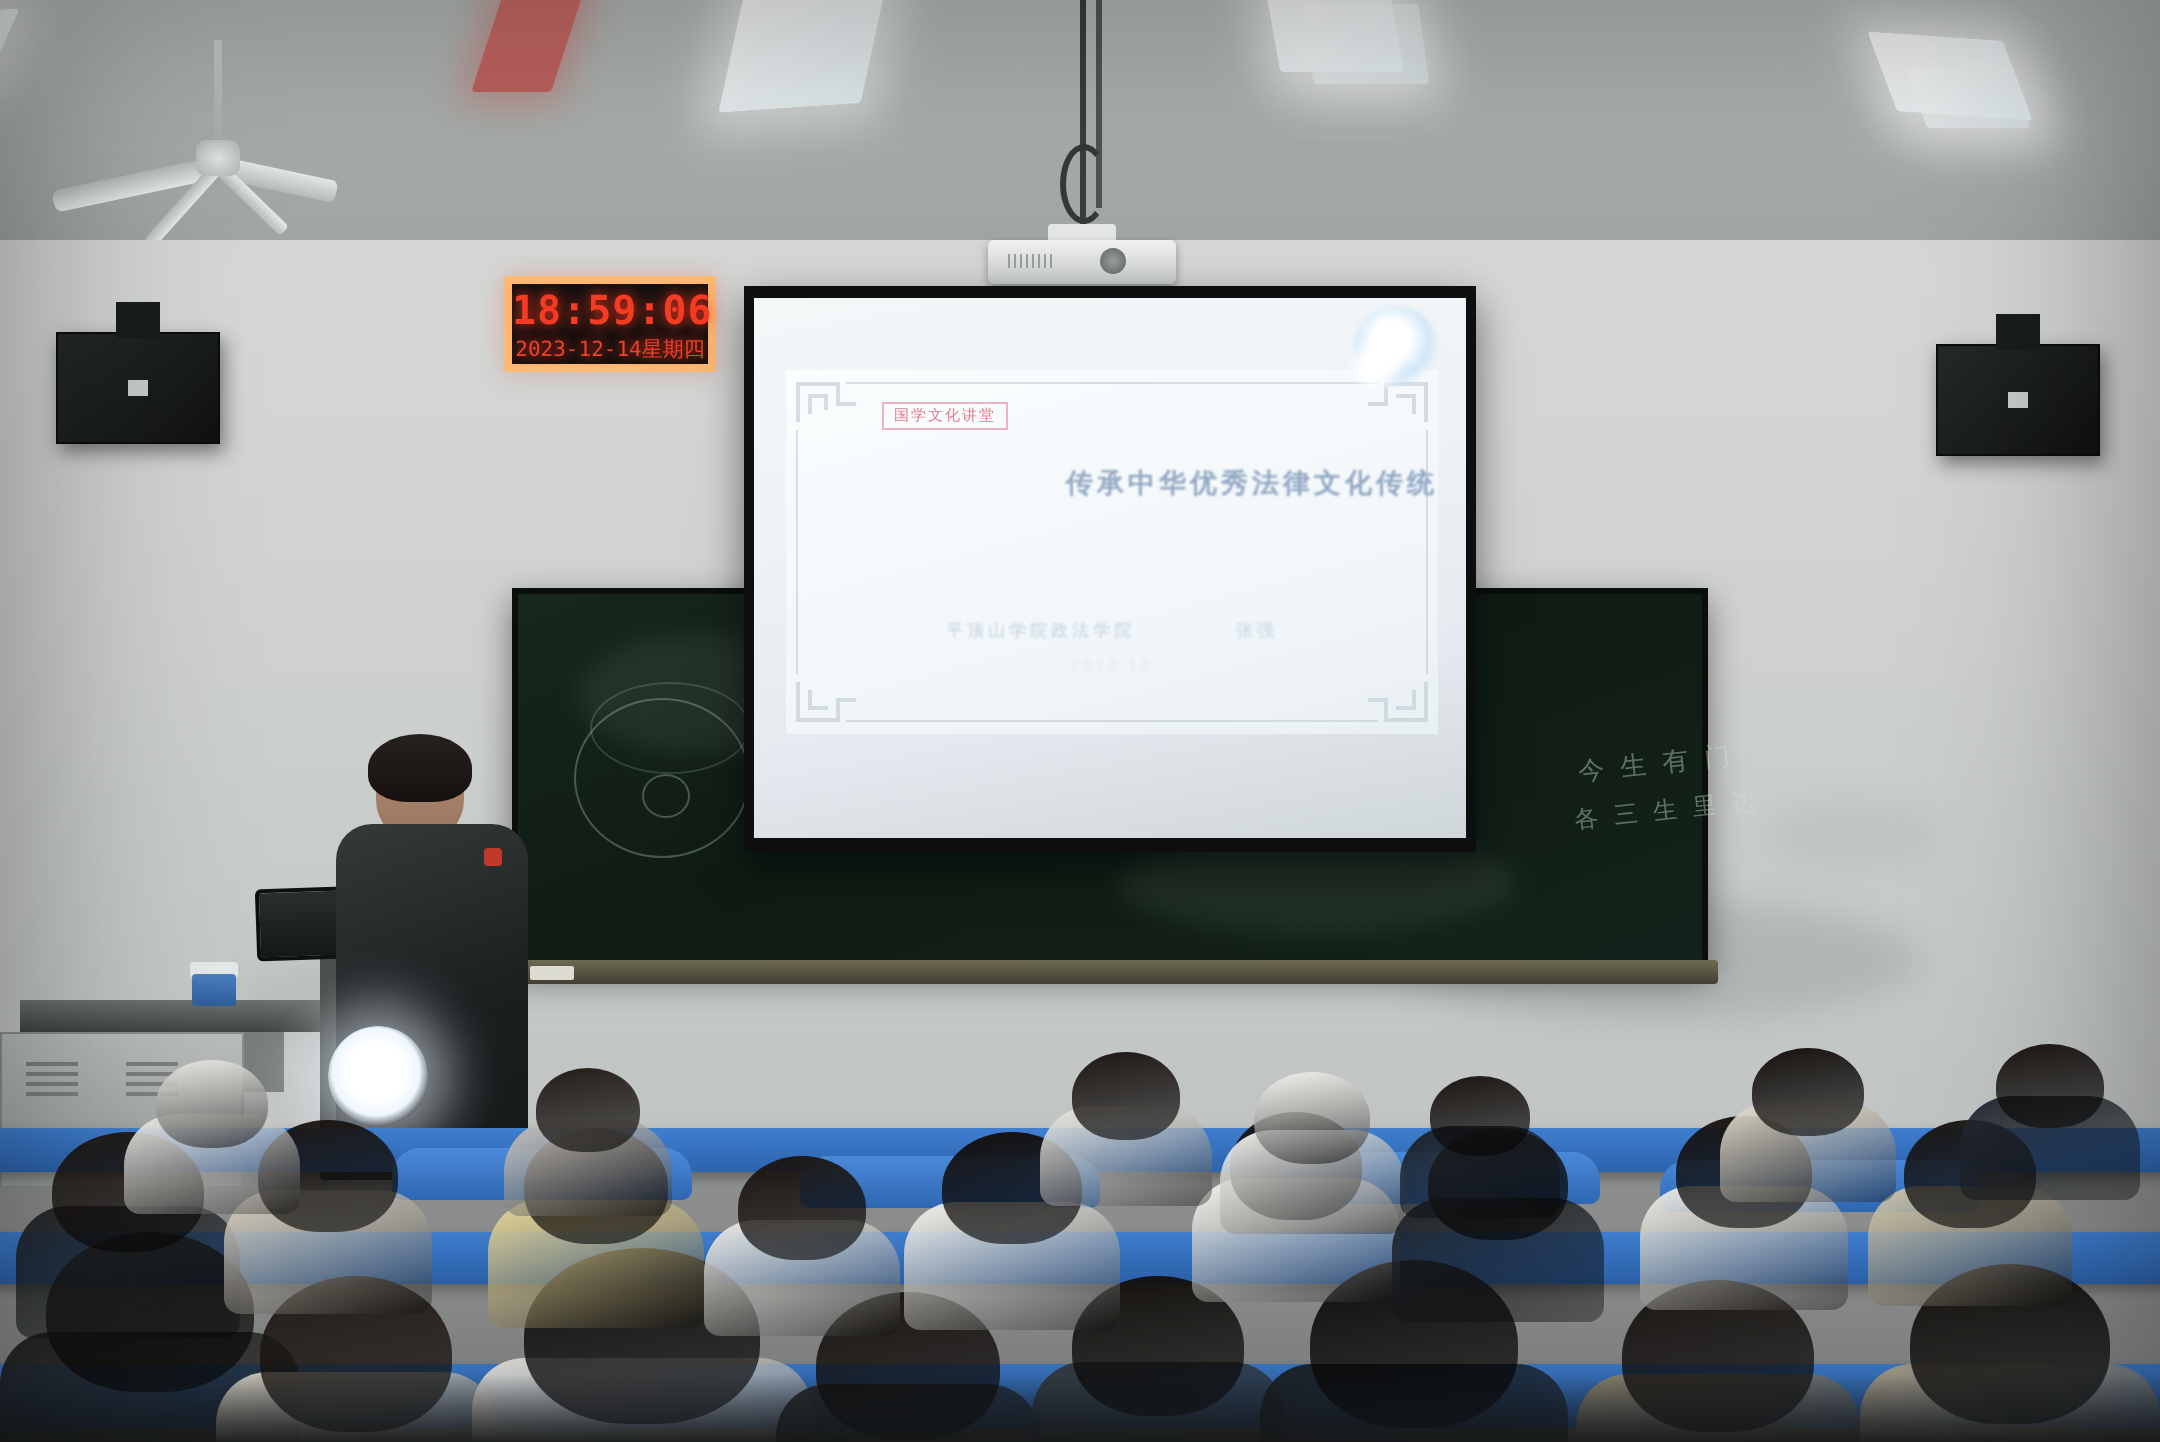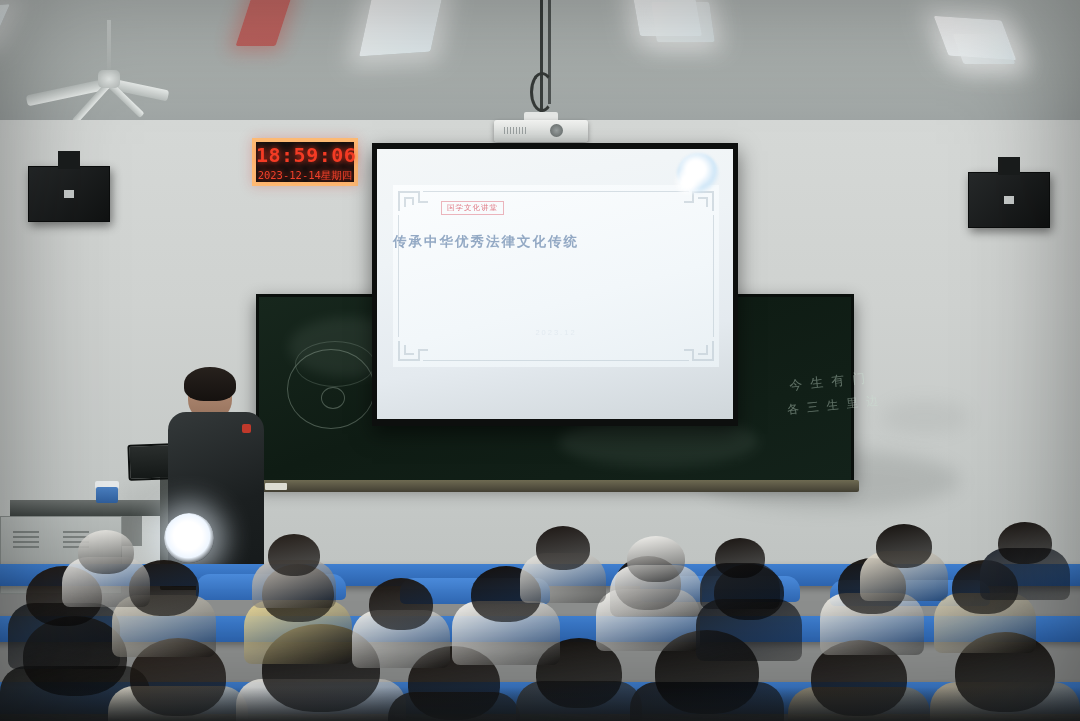--- a/index.html
+++ b/index.html
@@ -126,21 +126,21 @@
   .m-tl{left:5px;top:6px;}
   .m-tr{right:5px;top:6px;transform:scaleX(-1);}
   .m-bl{left:5px;bottom:6px;transform:scaleY(-1);}
   .m-br{right:5px;bottom:6px;transform:scale(-1,-1);}
   .hline{position:absolute;height:1px;background:#b9c6cf;opacity:.55;}
   .vline{position:absolute;width:1px;background:#b9c6cf;opacity:.55;}
 
   .badge{position:absolute;left:48px;top:16px;font-size:7.5px;color:#e07a86;
     border:1px solid rgba(224,122,134,.55);padding:1px 5px;letter-spacing:1px;
     filter:blur(.35px);}
-  .slide-title{position:absolute;left:0;right:0;top:46px;text-align:left;
+  .slide-title{position:absolute;left:0;right:0;top:46px;text-align:right;
     color:#93a9c4;font-size:13.5px;line-height:22px;letter-spacing:2px;
     filter:blur(.55px);font-weight:bold;}
   .slide-title .l2{display:block;padding-left:34px;}
   .slide-sub{position:absolute;left:0;right:0;top:125px;text-align:center;
     color:#c3d2e0;font-size:8.5px;letter-spacing:2px;filter:blur(.5px);}
   .slide-sub .nm{display:inline-block;margin-left:46px;}
   .slide-date{position:absolute;left:0;right:0;top:143px;text-align:center;
     color:#e2eaf0;font-size:7.5px;letter-spacing:2px;filter:blur(.6px);}
 
   
@@ -310,20 +310,24 @@
         <div class="hline" style="left:30px;right:30px;bottom:6px;"></div>
         <div class="vline" style="left:5px;top:30px;bottom:30px;"></div>
         <div class="vline" style="right:5px;top:30px;bottom:30px;"></div>
 
         <div class="badge">国学文化讲堂</div>
 
         <div class="slide-title">
           <span>传承中华优秀法律文化传统</span>
         </div>
 
+        <div class="slide-sub">
+          <span>平顶山学院政法学院</span>
+          <span class="nm">张强</span>
+        </div>
         <div class="slide-date">2023.12</div>
       </div>
 
       <div class="flare"></div>
 
     </div>
   </div>
 
   <div class="desk"></div>
   <div class="desk-legs"></div>

